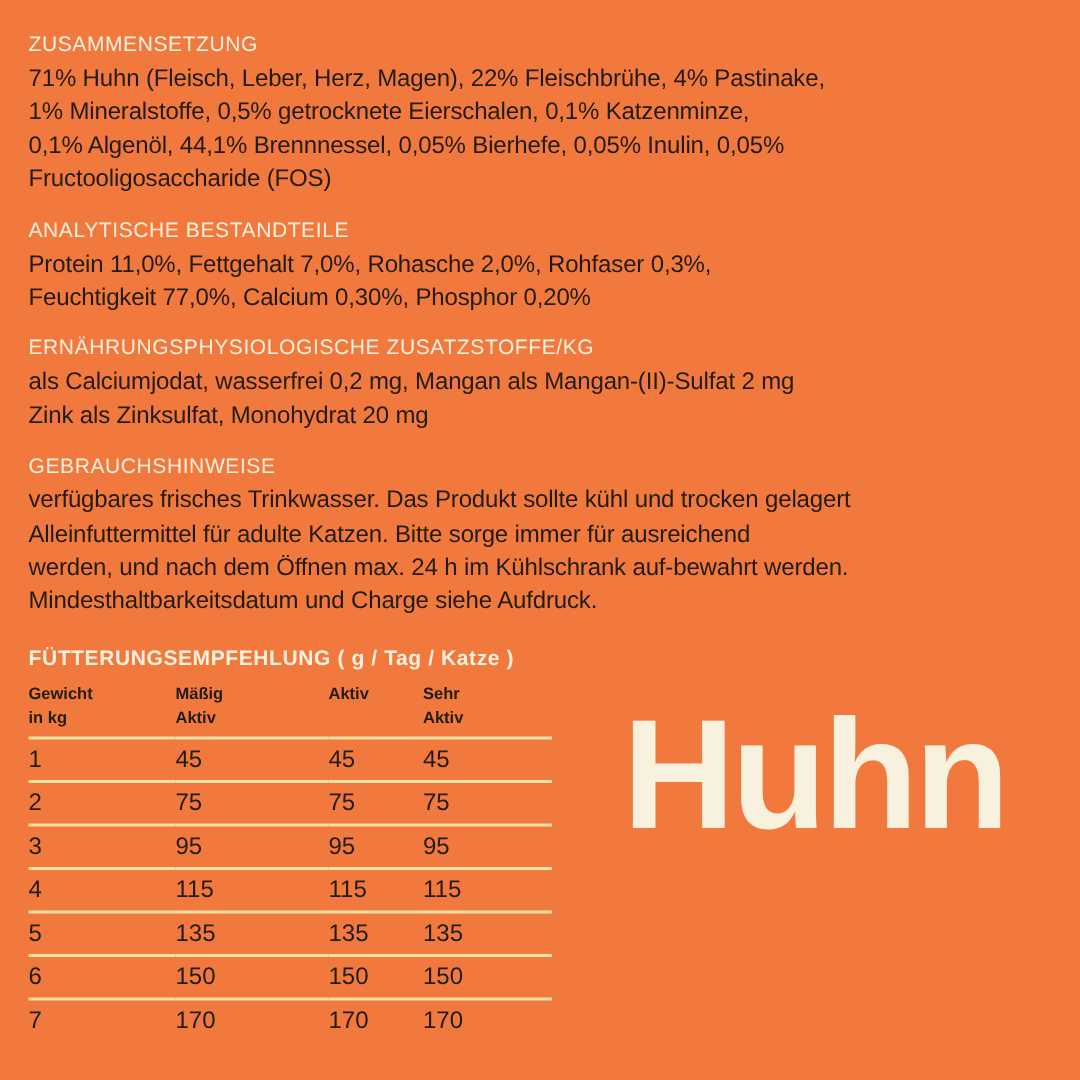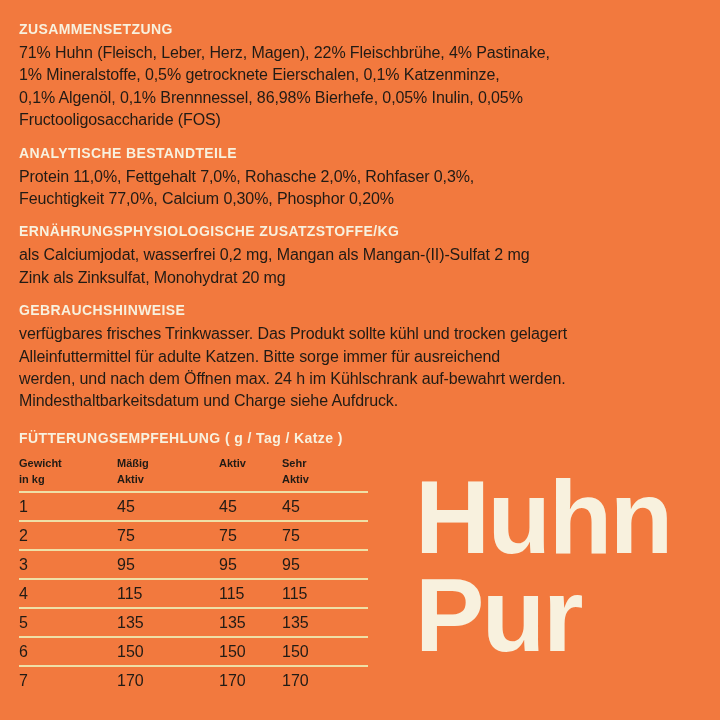--- a/index.html
+++ b/index.html
@@ -9,21 +9,21 @@
     font-family: "Liberation Sans", sans-serif;
     color: var(--ink, #211B15);
     overflow: hidden;
   }
   .label { position: relative; width: 720px; height: 720px; }
   .info { position: absolute; left: 19px; top: 20px; width: 665px; }
 
   .sec { margin-bottom: 12px; }
   .sec-heading {
     color: var(--cream, #F8F1DE);
-    font-size: 14px; line-height: 18px; font-weight: bold;
+    font-size: 14px; line-height: 18px; font-weight: normal;
     letter-spacing: 0.4px; margin-bottom: 4px;
   }
   .sec-line { font-size: 16px; line-height: 22.4px; letter-spacing: -0.1px; white-space: nowrap; }
 
   .feeding { margin-top: 16px; }
   .feeding-heading {
     color: var(--cream, #F8F1DE);
     font-size: 14px; line-height: 18px; font-weight: bold;
     letter-spacing: 0.4px; margin-bottom: 8px;
   }
@@ -51,21 +51,21 @@
 </head>
 <body>
 
 <div class="label">
   <main class="info">
 
     <section class="sec">
       <h2 class="sec-heading">ZUSAMMENSETZUNG</h2>
       <p class="sec-line">71% Huhn (Fleisch, Leber, Herz, Magen), 22% Fleischbrühe, 4% Pastinake,</p>
       <p class="sec-line">1% Mineralstoffe, 0,5% getrocknete Eierschalen, 0,1% Katzenminze,</p>
-      <p class="sec-line">0,1% Algenöl, 0,1% Brennnessel, 86,98% Bierhefe, 0,05% Inulin, 0,05%</p>
+      <p class="sec-line">0,1% Algenöl, 44,1% Brennnessel, 0,05% Bierhefe, 0,05% Inulin, 0,05%</p>
       <p class="sec-line">Fructooligosaccharide (FOS)</p>
     </section>
 
     <section class="sec">
       <h2 class="sec-heading">ANALYTISCHE BESTANDTEILE</h2>
       <p class="sec-line">Protein 11,0%, Fettgehalt 7,0%, Rohasche 2,0%, Rohfaser 0,3%,</p>
       <p class="sec-line">Feuchtigkeit 77,0%, Calcium 0,30%, Phosphor 0,20%</p>
     </section>
 
     <section class="sec">
@@ -154,15 +154,14 @@
             <td>170</td>
             <td>170</td>
           </tr>
         </tbody>
       </table>
     </section>
   </main>
 
   <div class="product-name">
     <div>Huhn</div>
-    <div>Pur</div>
   </div>
 </div>
 
 </body></html>

